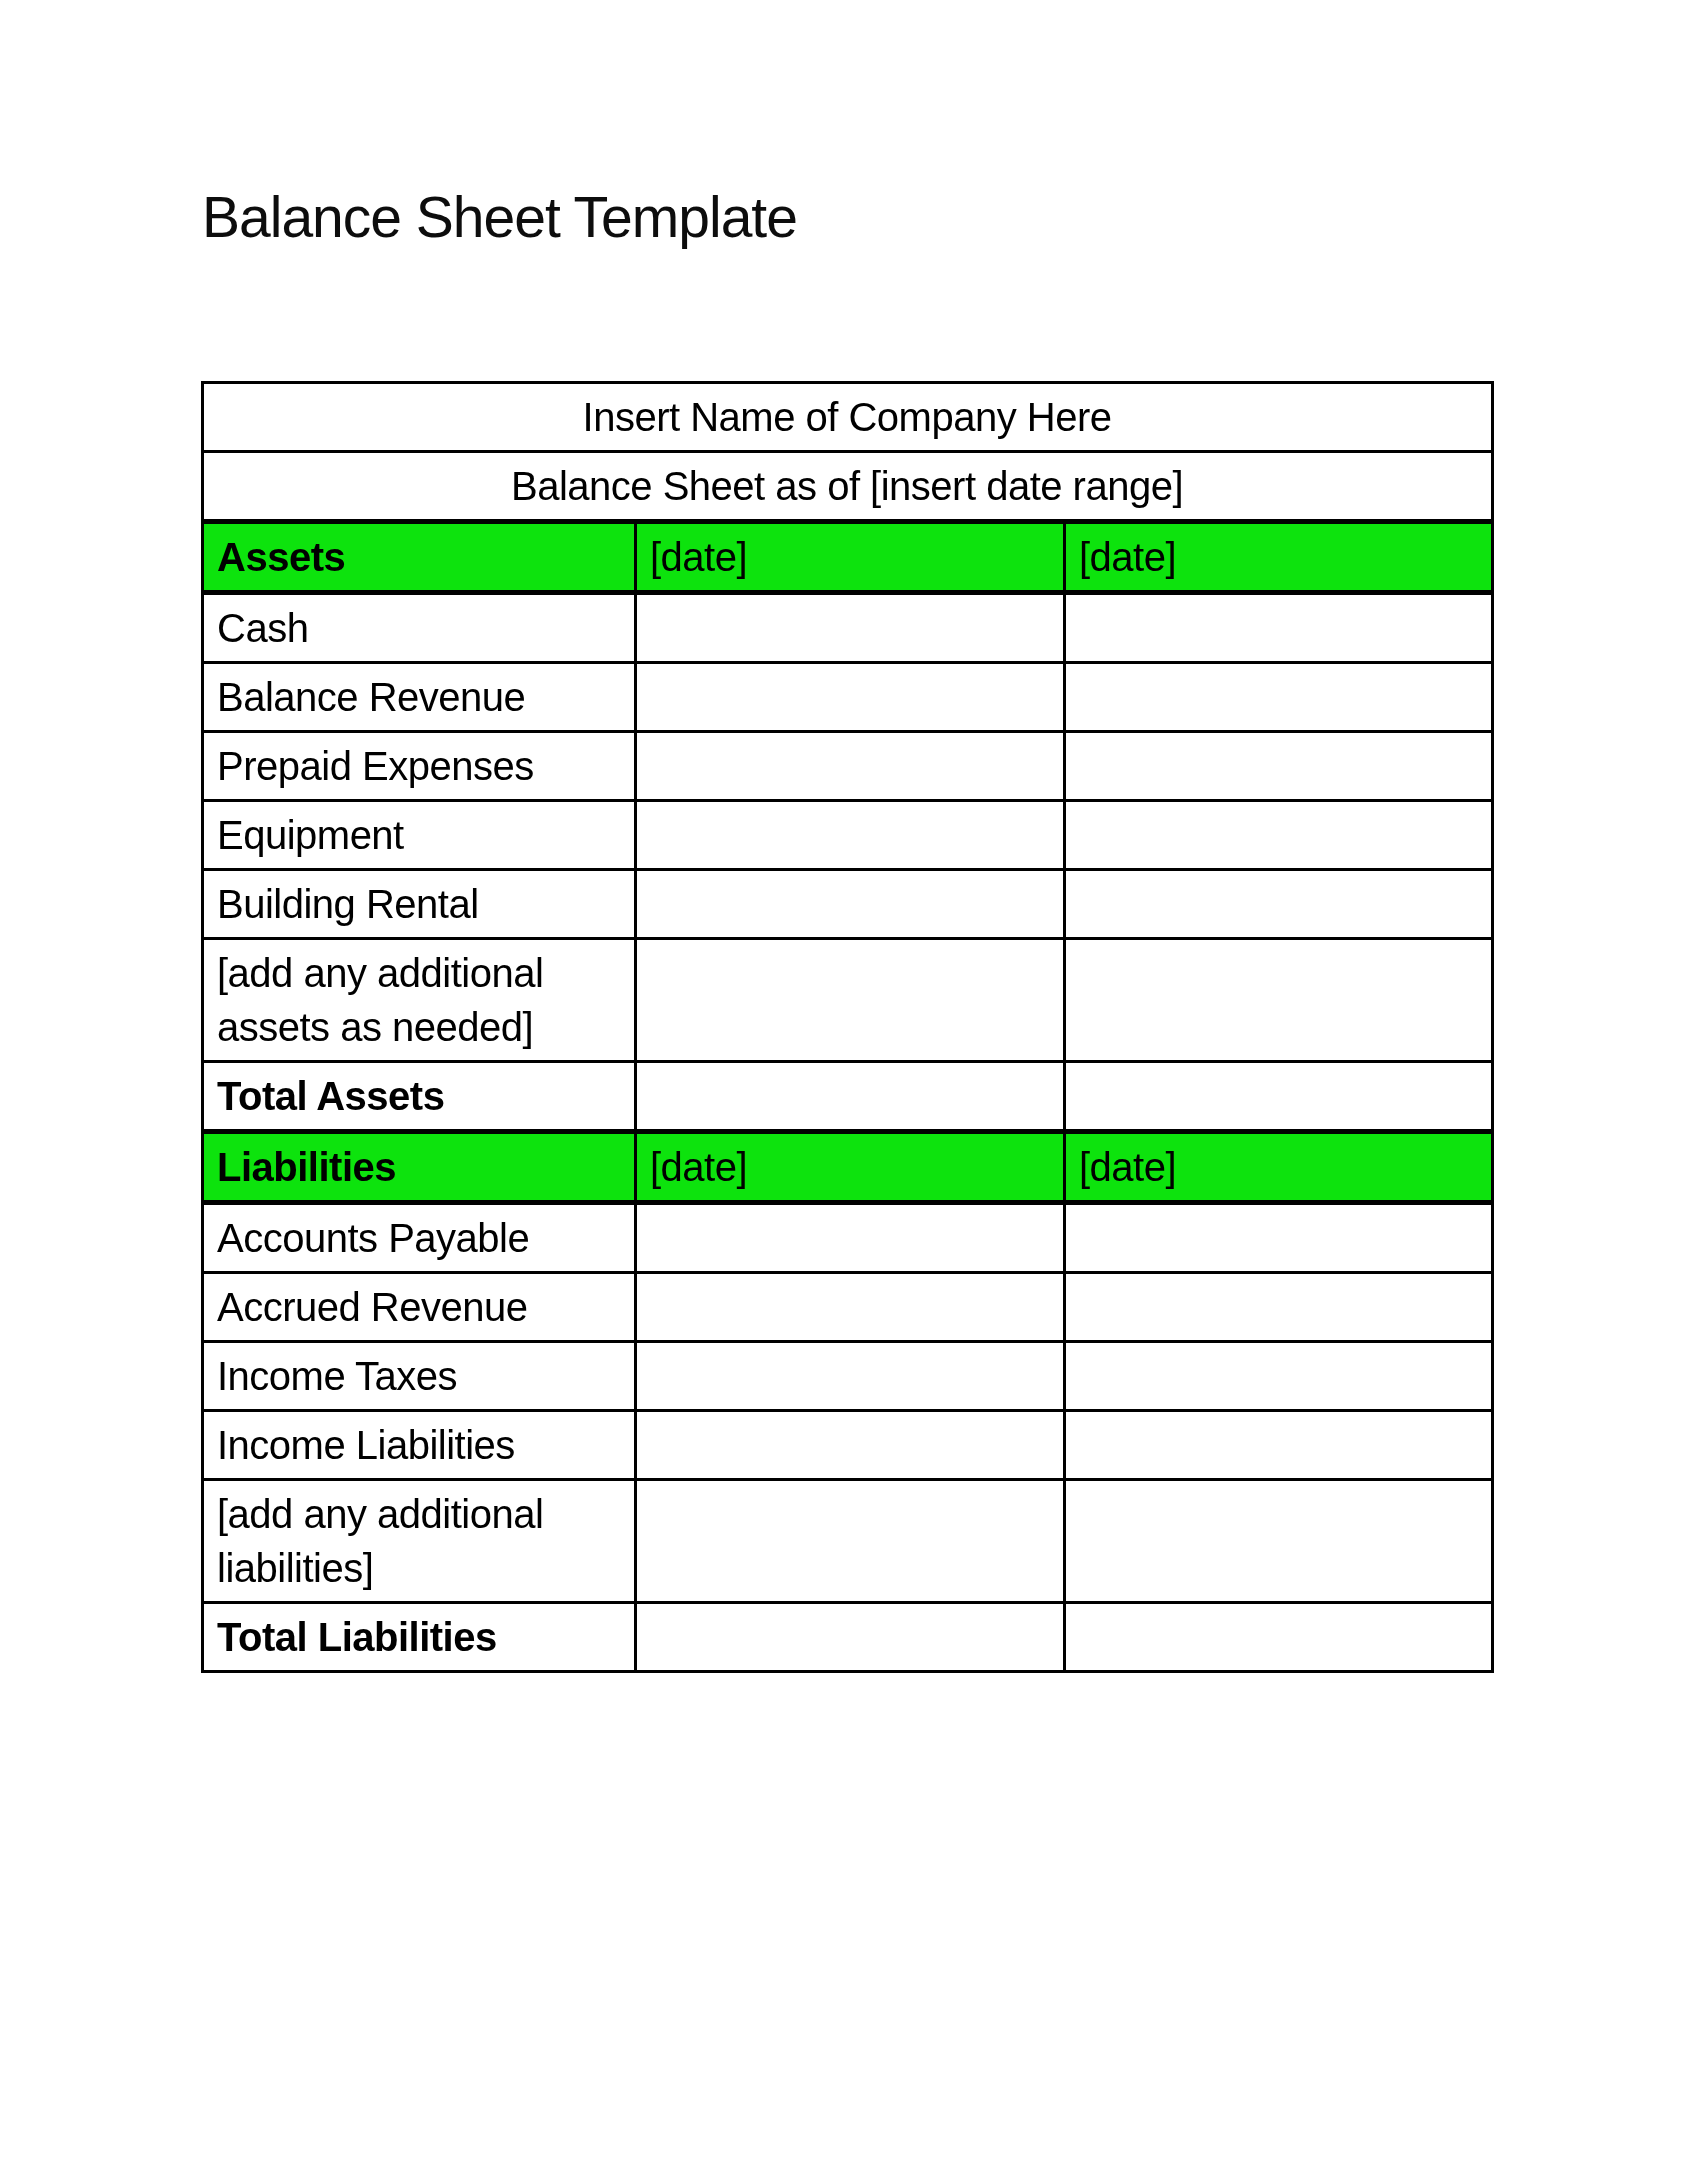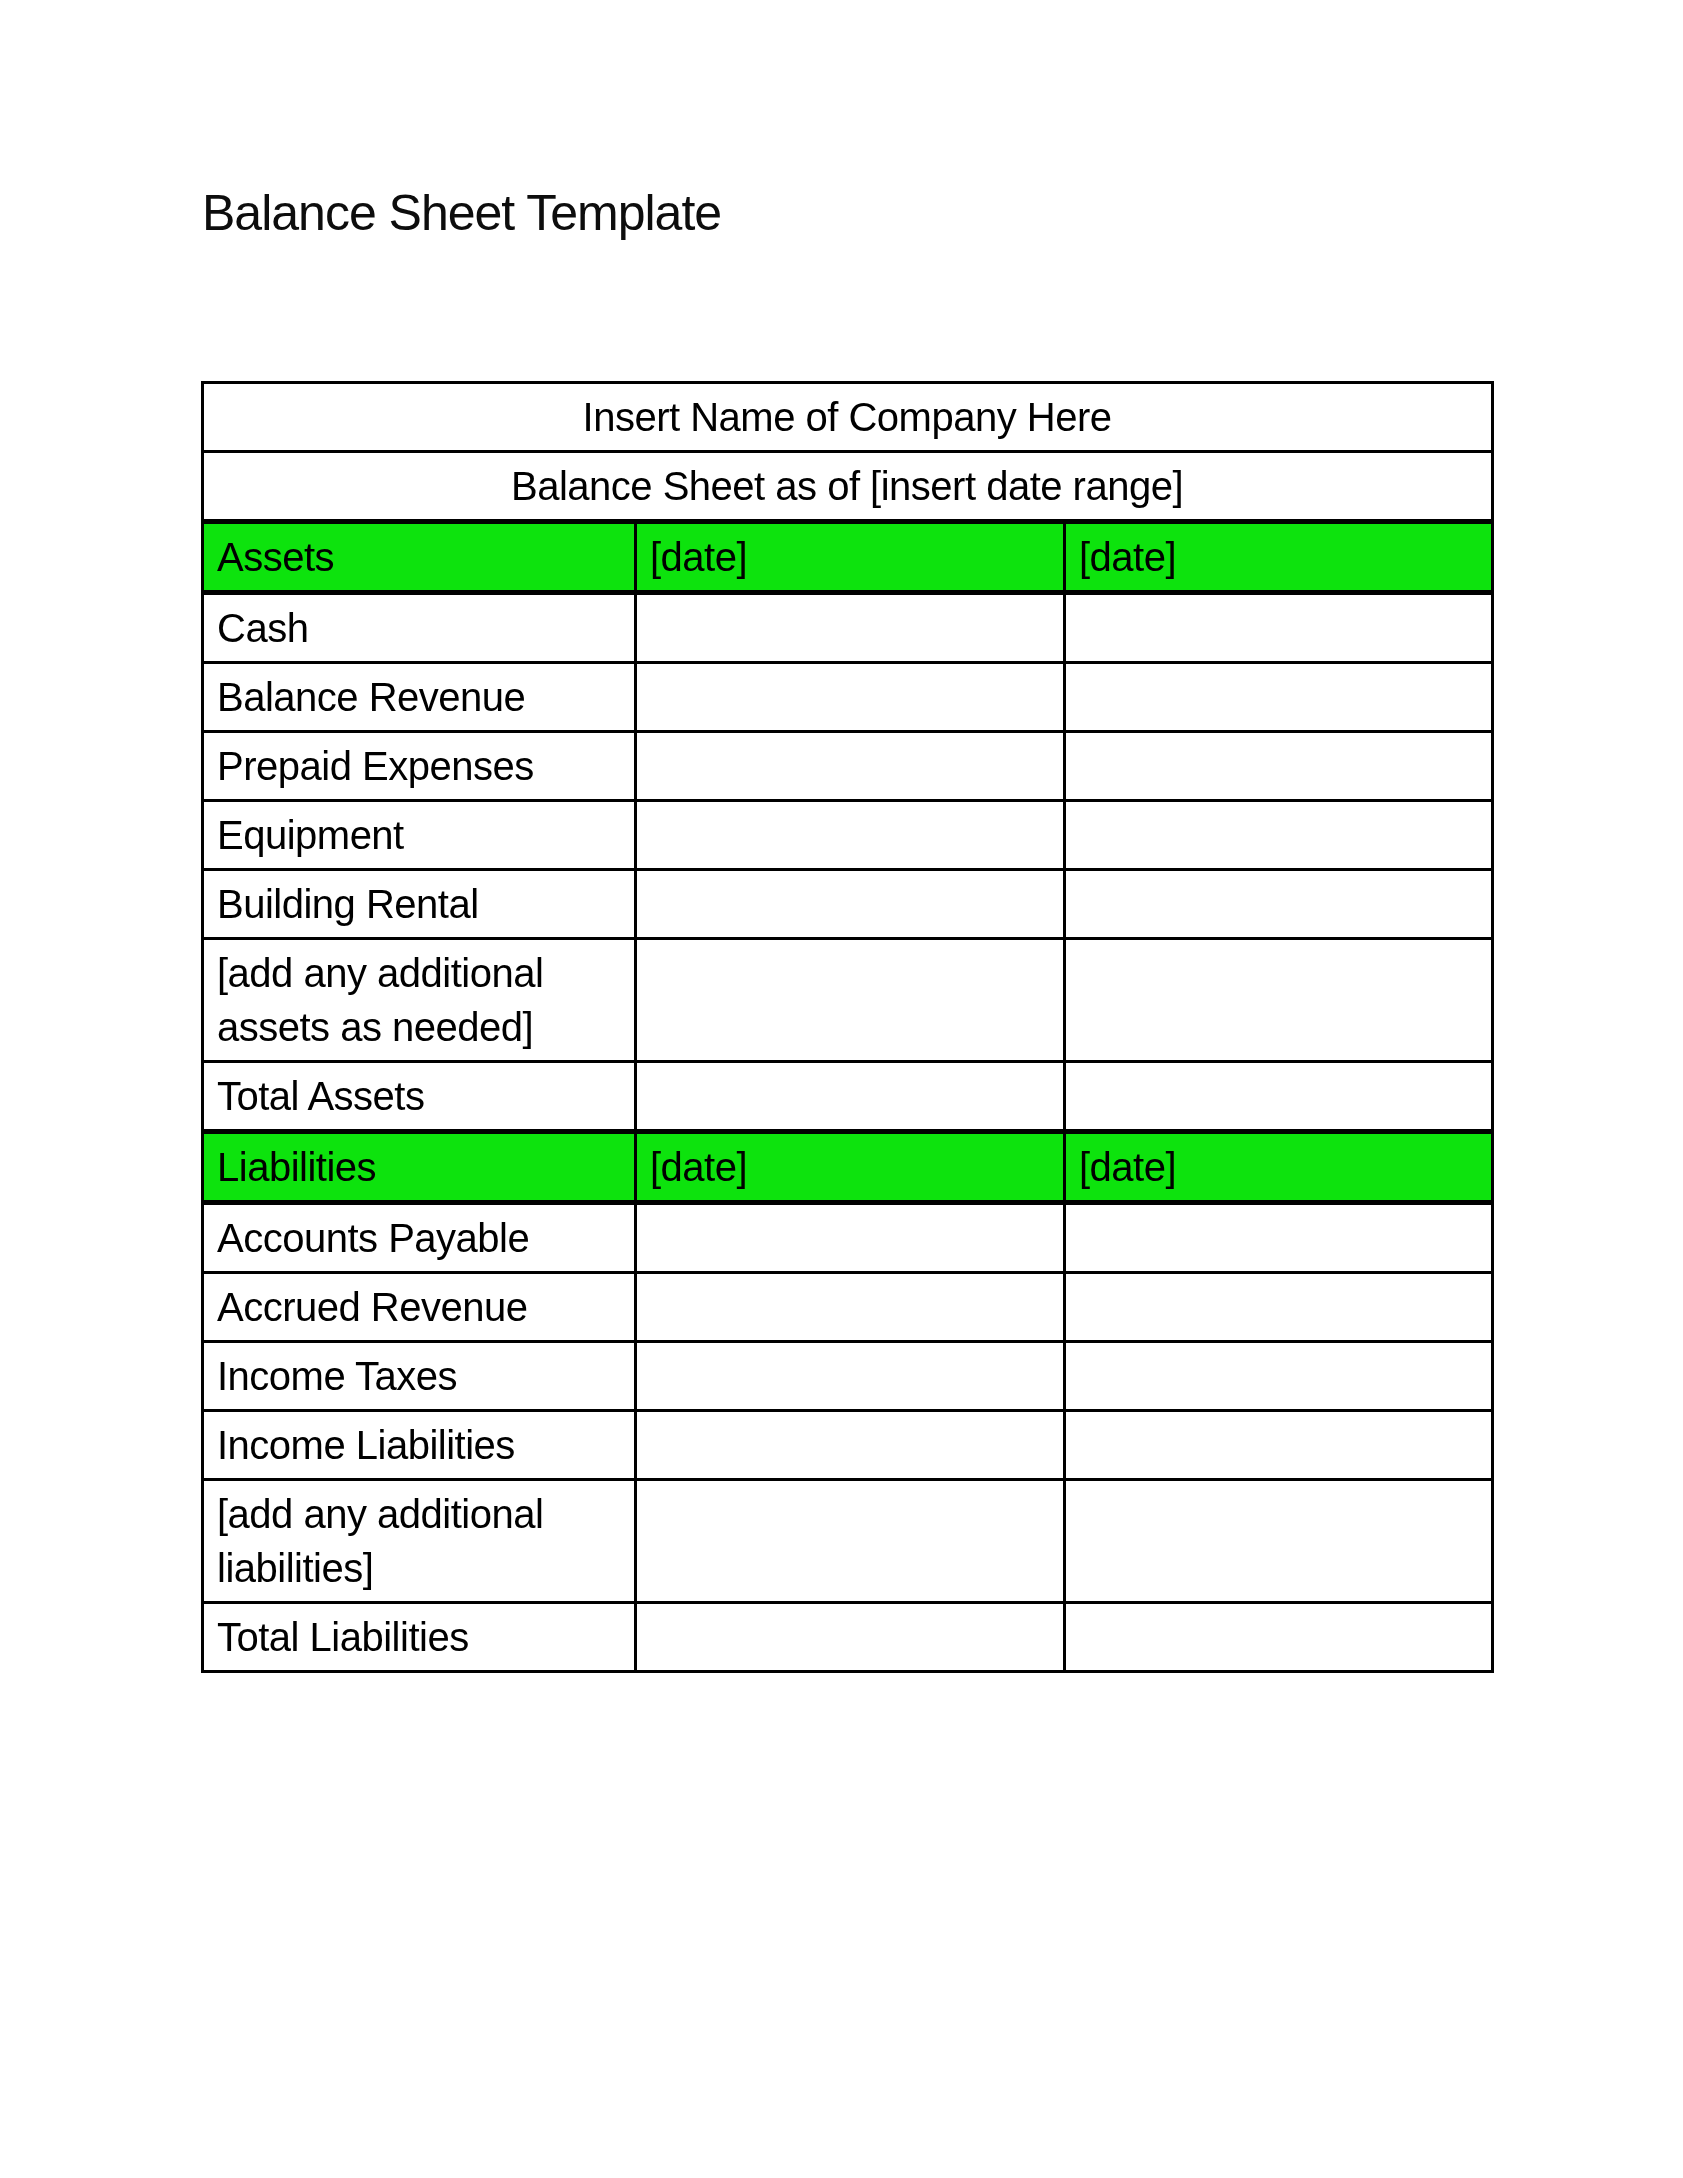--- a/index.html
+++ b/index.html
@@ -14,21 +14,21 @@
     background:#ffffff;
     font-family:"Liberation Sans","DejaVu Sans",sans-serif;
     color:#000000;
     overflow:hidden;
   }
   .doc-title{
     position:absolute;
     left:202px;
     top:184px;
     margin:0;
-    font-size:50px;
+    font-size:57px;
     font-weight:400;
     letter-spacing:-1px;
     color:#0d0d0d;
     white-space:nowrap;
   }
   table.bs{
     position:absolute;
     left:201px;
     top:381px;
     width:1289px;
@@ -40,21 +40,21 @@
     font-size:40px;
     letter-spacing:-0.5px;
     line-height:1.35;
     vertical-align:middle;
     padding:6px 14px 6px 13px;
     color:#000000;
     background:#ffffff;
     overflow:hidden;
   }
   td.center{text-align:center;}
-  td.bold{font-weight:400;}
+  td.bold{font-weight:700;}
   tr.green td{
     background:var(--green);
     border-top-width:5px;
     border-bottom-width:5px;
   }
   tr.h70{height:69px;}
   tr.h68{height:67px;}
   tr.h67{height:66px;}
   tr.h66{height:65px;}
   tr.h107{height:106px;}

